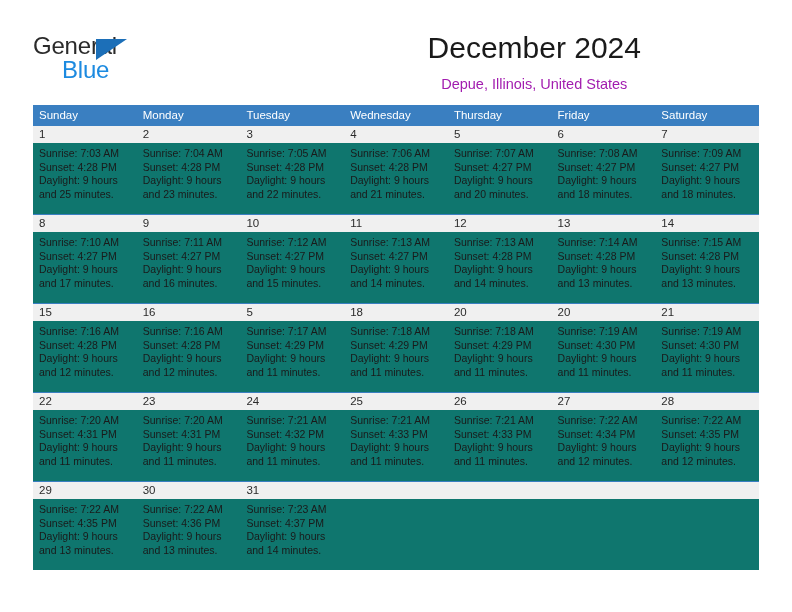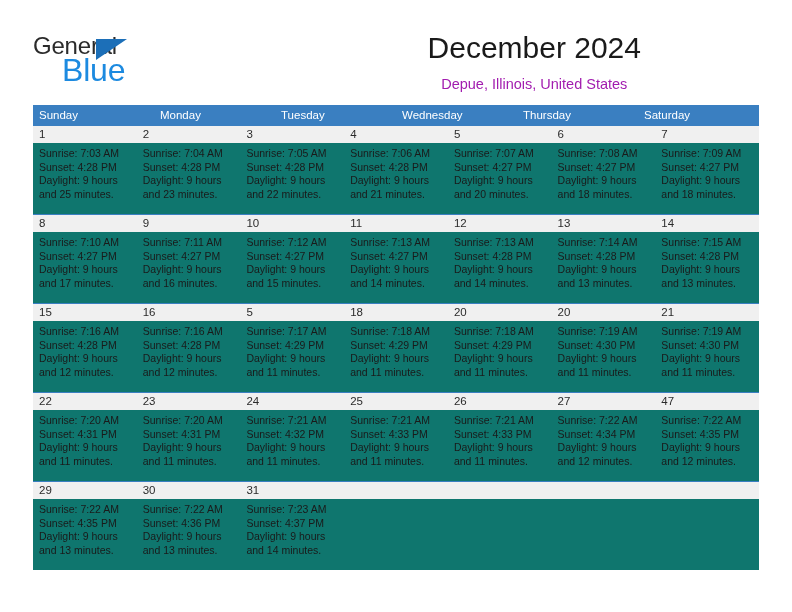--- a/index.html
+++ b/index.html
@@ -53,21 +53,21 @@
     top: 6px;
     width: 0;
     height: 0;
     border-left: 31px solid #1c6fb8;
     border-bottom: 21px solid transparent;
   }
   .logo-blue {
     position: absolute;
     left: 29px;
     top: 24px;
-    font-size: 32px;
+    font-size: 24px;
     letter-spacing: -0.2px;
     color: #1c8ae0;
     line-height: 26px;
   }
 
   .title-block {
     position: absolute;
     right: 31px;
     top: 30px;
     text-align: center;
@@ -170,20 +170,21 @@
   </div>
 
   <div class="calendar">
 
     <div class="dow-row">
       <div class="dow-cell">Sunday</div>
       <div class="dow-cell">Monday</div>
       <div class="dow-cell">Tuesday</div>
       <div class="dow-cell">Wednesday</div>
       <div class="dow-cell">Thursday</div>
+      <div class="dow-cell">Friday</div>
       <div class="dow-cell">Saturday</div>
     </div>
 
     <div class="week">
       <div class="week-numbers">
         <div class="num-cell">1</div>
         <div class="num-cell">2</div>
         <div class="num-cell">3</div>
         <div class="num-cell">4</div>
         <div class="num-cell">5</div>
@@ -349,21 +350,21 @@
     </div>
 
     <div class="week">
       <div class="week-numbers">
         <div class="num-cell">22</div>
         <div class="num-cell">23</div>
         <div class="num-cell">24</div>
         <div class="num-cell">25</div>
         <div class="num-cell">26</div>
         <div class="num-cell">27</div>
-        <div class="num-cell">47</div>
+        <div class="num-cell">28</div>
       </div>
       <div class="week-body">
         <div class="info-cell">
           <div>Sunrise: 7:20 AM</div>
           <div>Sunset: 4:31 PM</div>
           <div>Daylight: 9 hours</div>
           <div>and 11 minutes.</div>
         </div>
         <div class="info-cell">
           <div>Sunrise: 7:20 AM</div>

